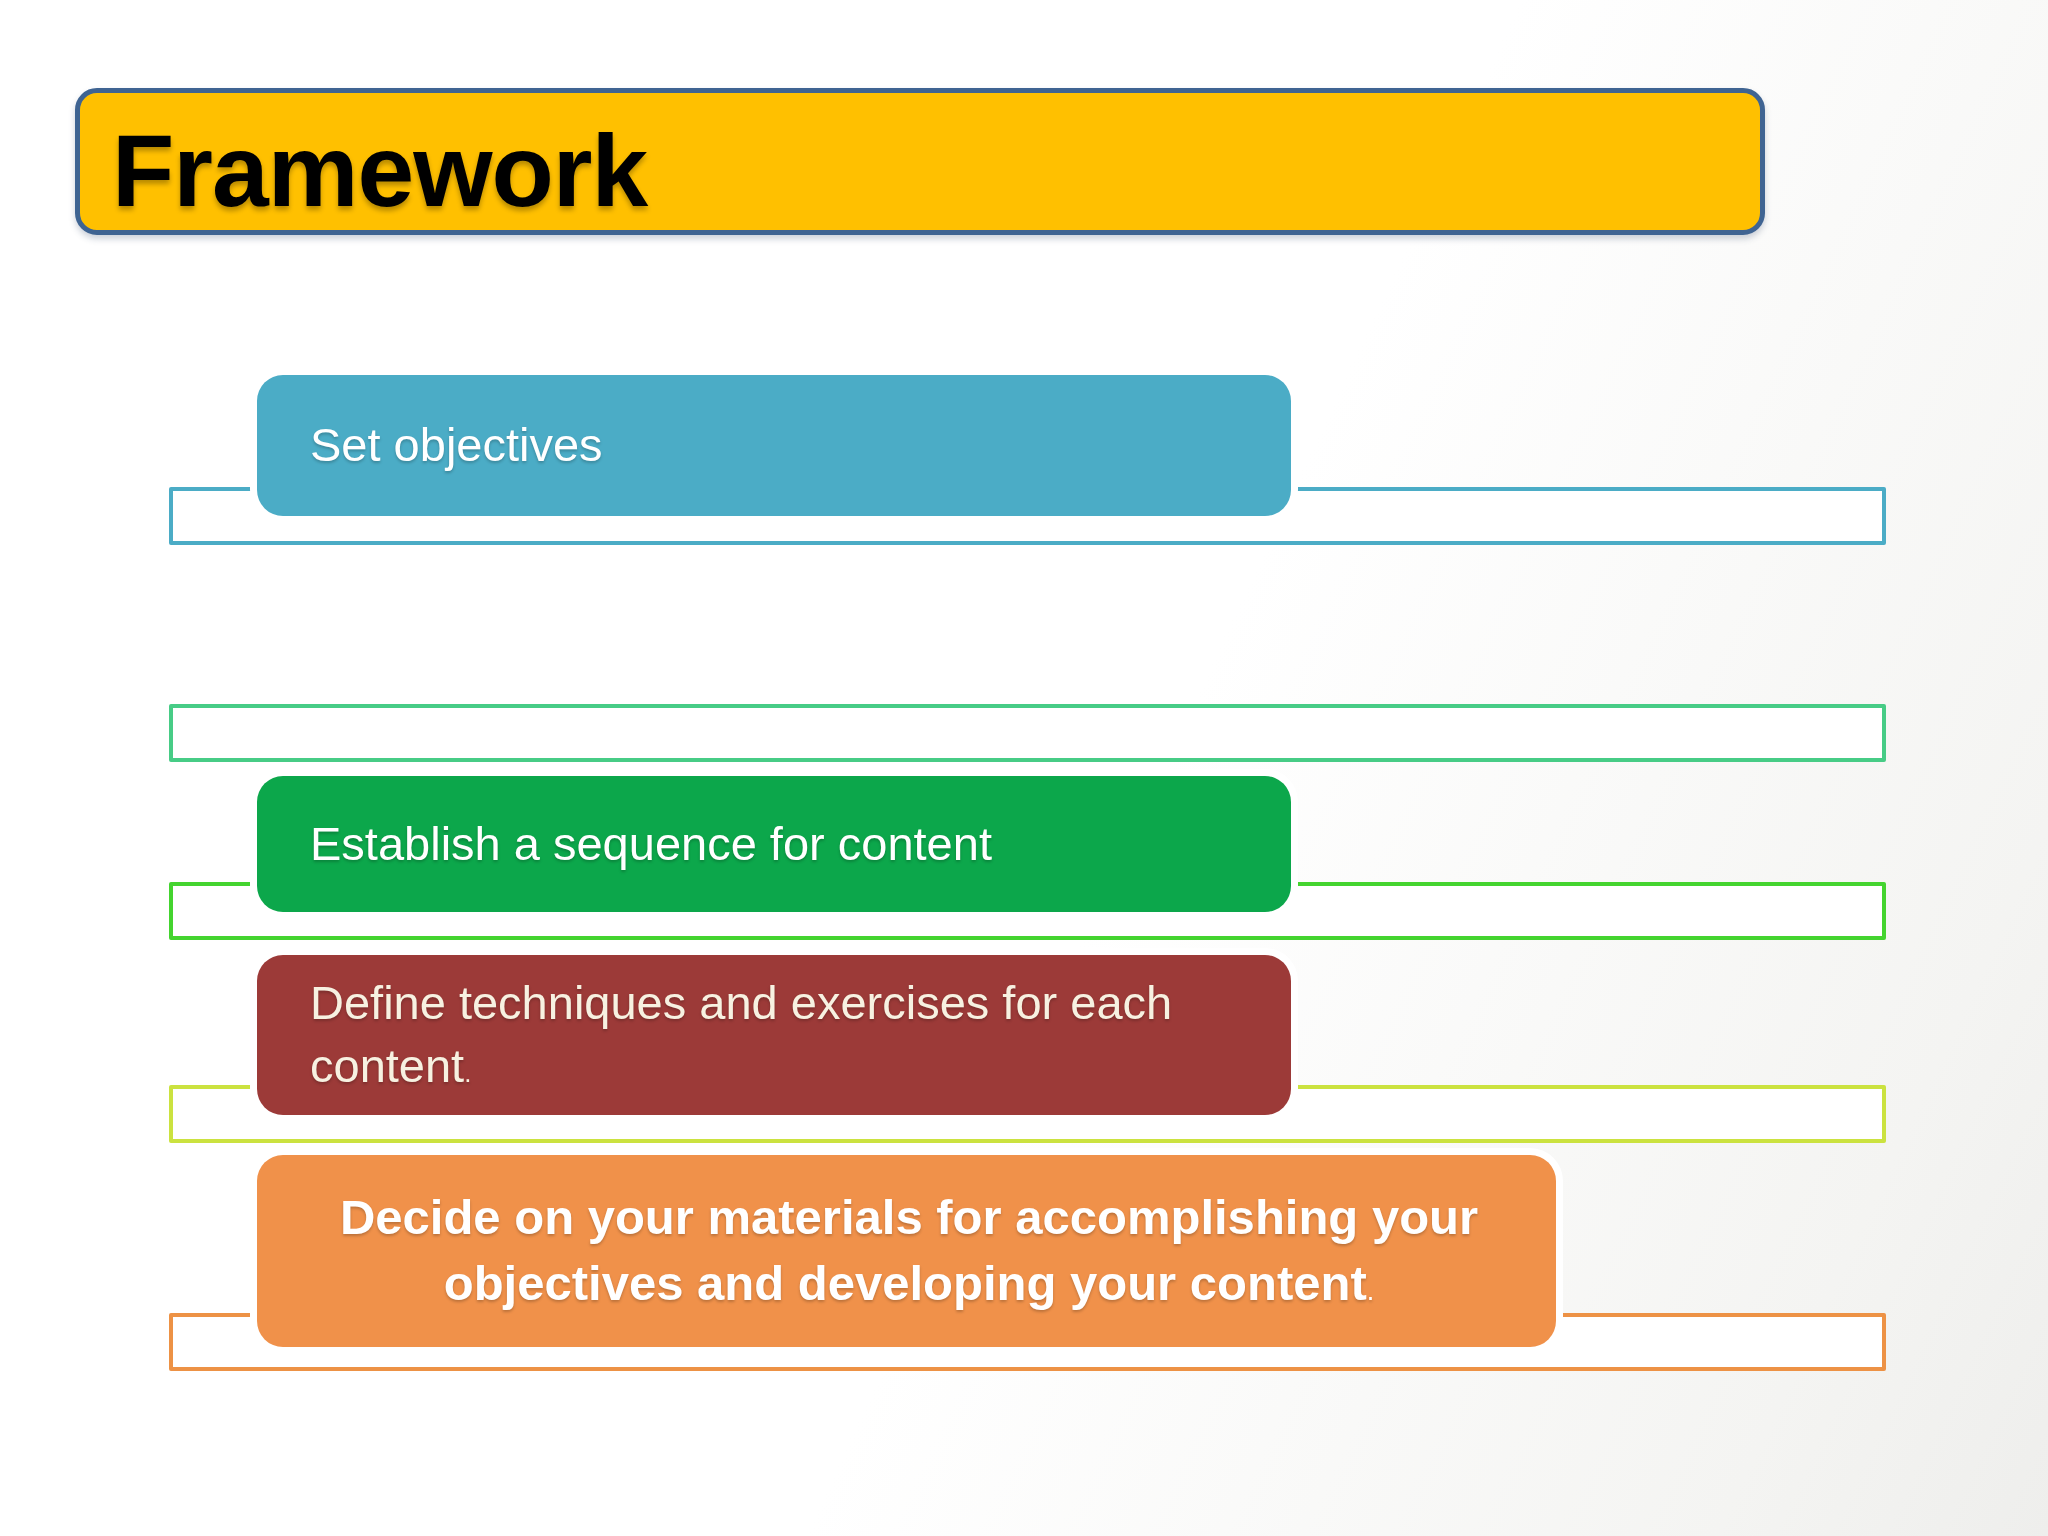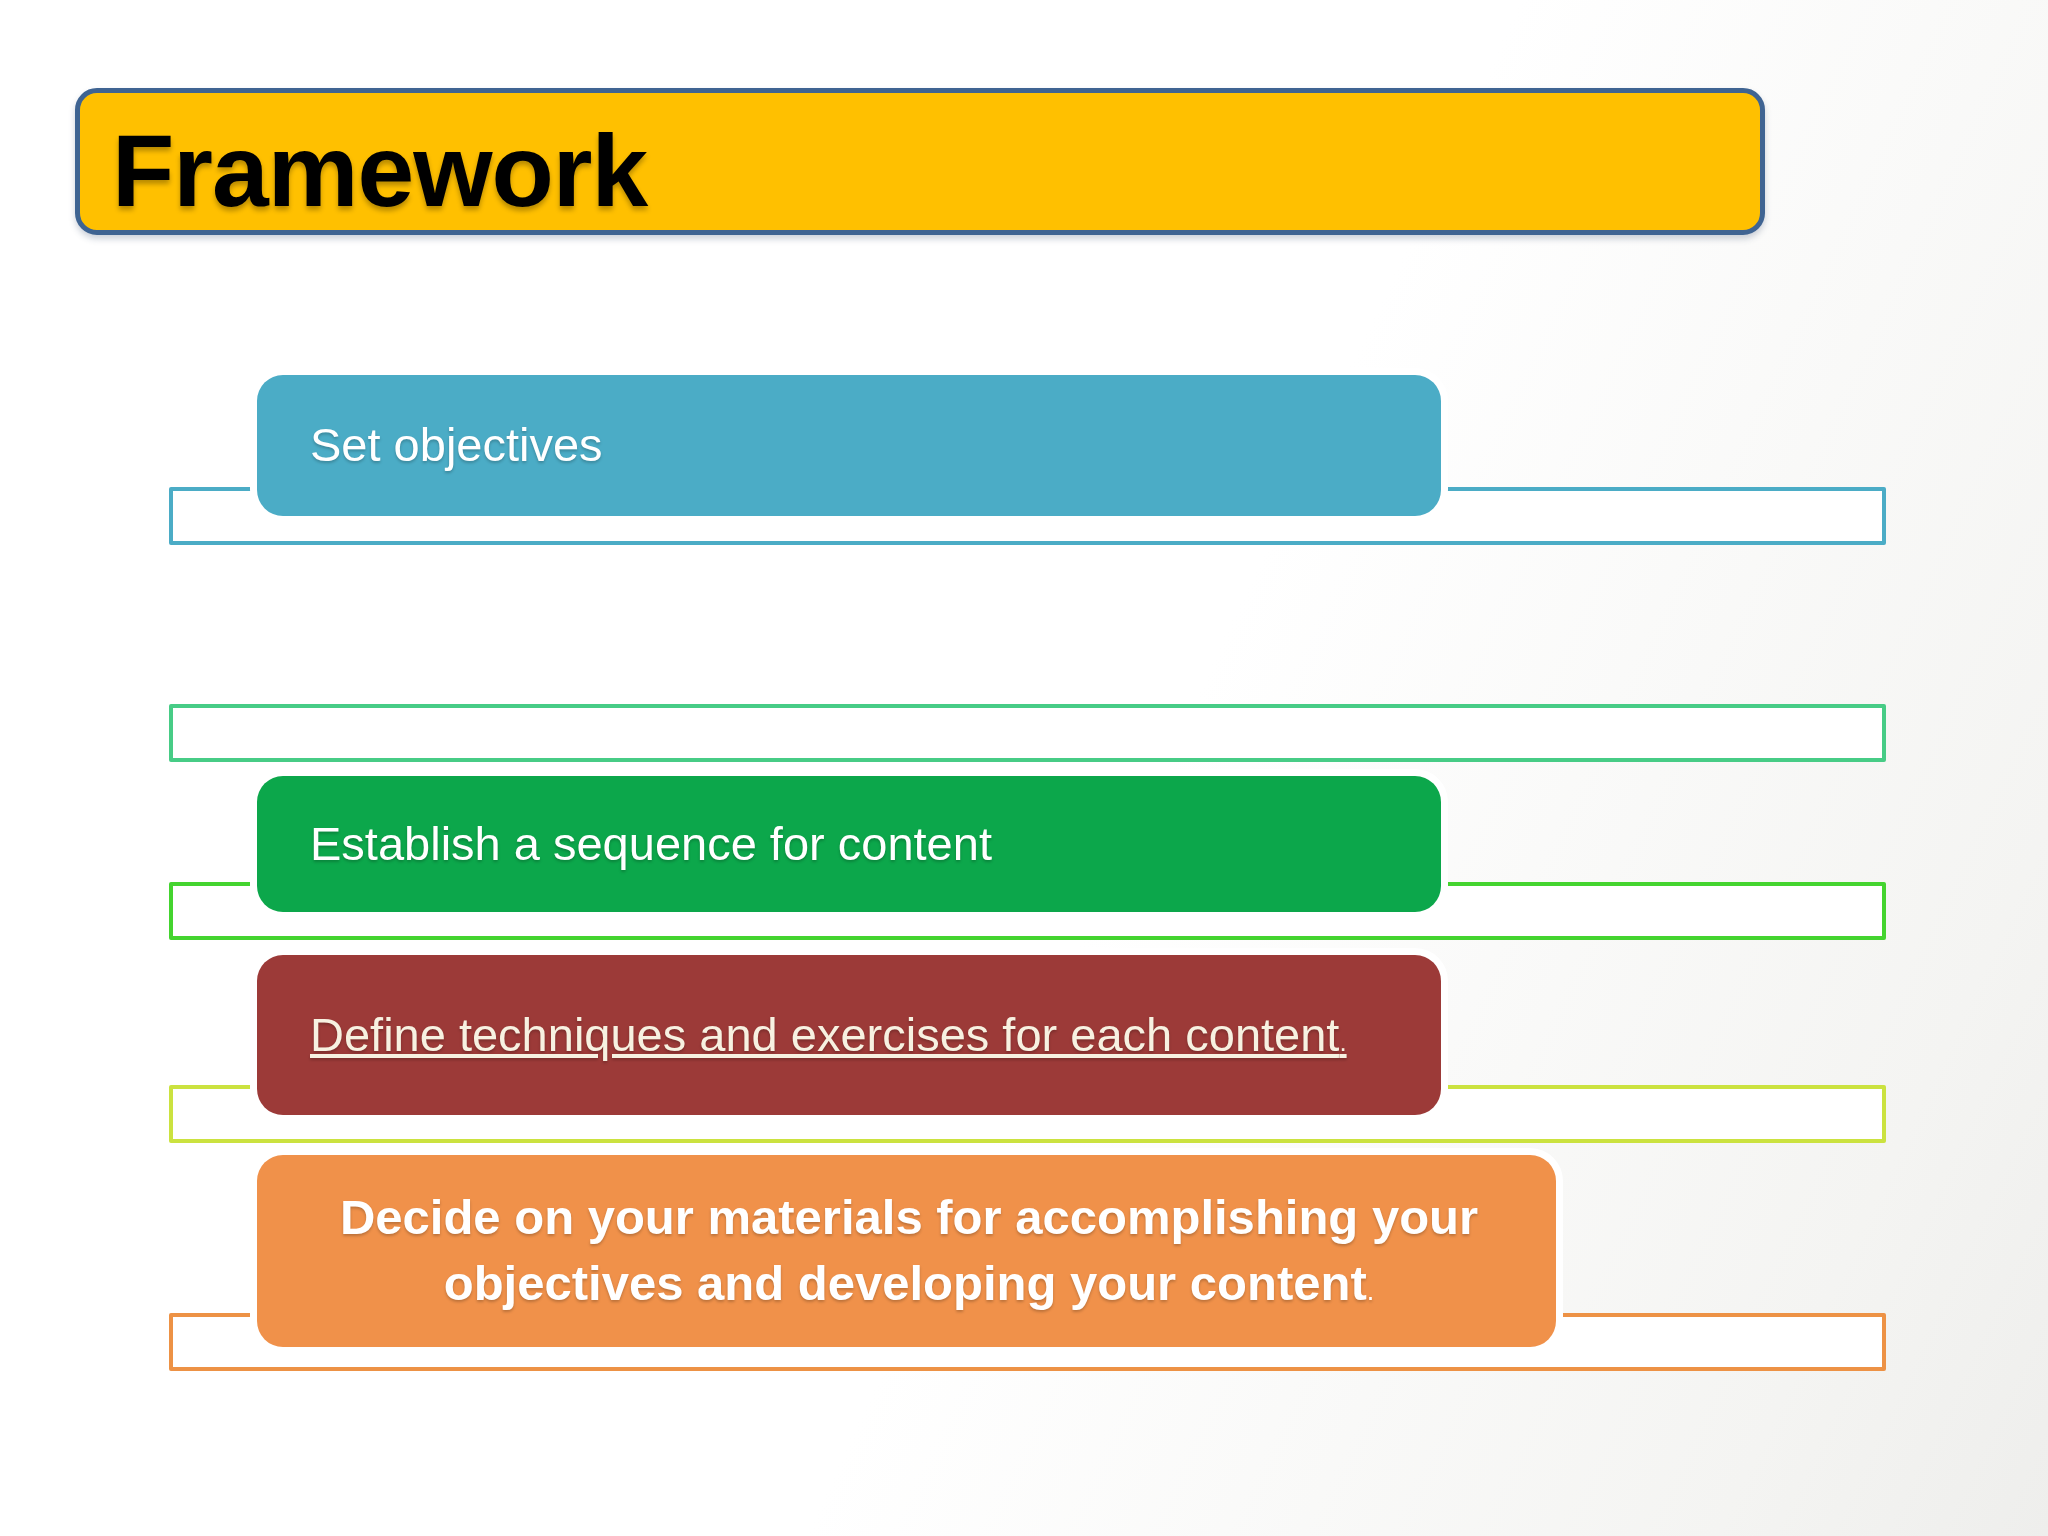--- a/index.html
+++ b/index.html
@@ -34,32 +34,32 @@
     border-radius:2px;z-index:1;
   }
   .tray1{top:487px;}
   .tray2{top:704px;}
   .tray3{top:882px;}
   .tray4{top:1085px;}
   .tray5{top:1313px;}
 
   
   .pill{
-    position:absolute;left:257px;width:1184px;z-index:2;
+    position:absolute;left:257px;width:1034px;z-index:2;
     border-radius:26px;
     display:flex;align-items:center;
     padding:0 48px 0 53px;box-sizing:border-box;
     font-size:47px;line-height:1.34;
     box-shadow:0 0 0 7px #ffffff;
     text-shadow:0 2px 3px rgba(0,0,0,0.22);
   }
   .pill1{top:375px;height:141px;}
   .pill2{top:560px;height:175px;}
   .pill3{top:776px;height:136px;}
-  .pill4{top:955px;height:160px;text-decoration:underline;}
+  .pill4{top:955px;height:160px;}
   .pill5{top:1155px;height:192px;width:1299px;font-weight:700;font-size:49px;text-align:center;}
 
   .pill .dot{font-size:0.55em;font-weight:400;}
 </style>
 </head>
 <body>
 
 <div class="slide">
 
   <div class="title-bar" style="background-color: rgb(255, 192, 0); border-color: rgb(63, 100, 146);">

